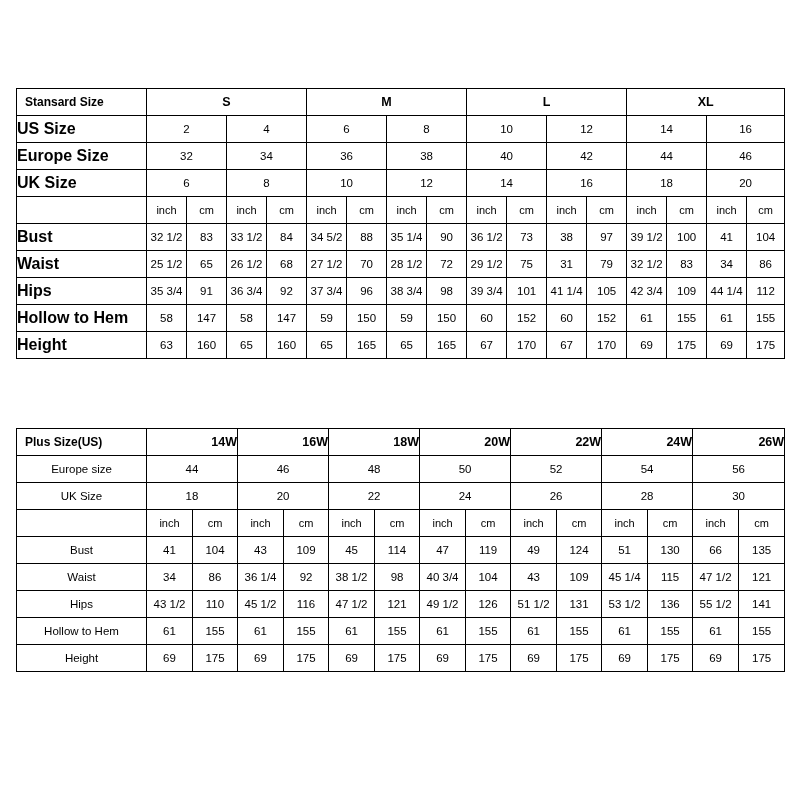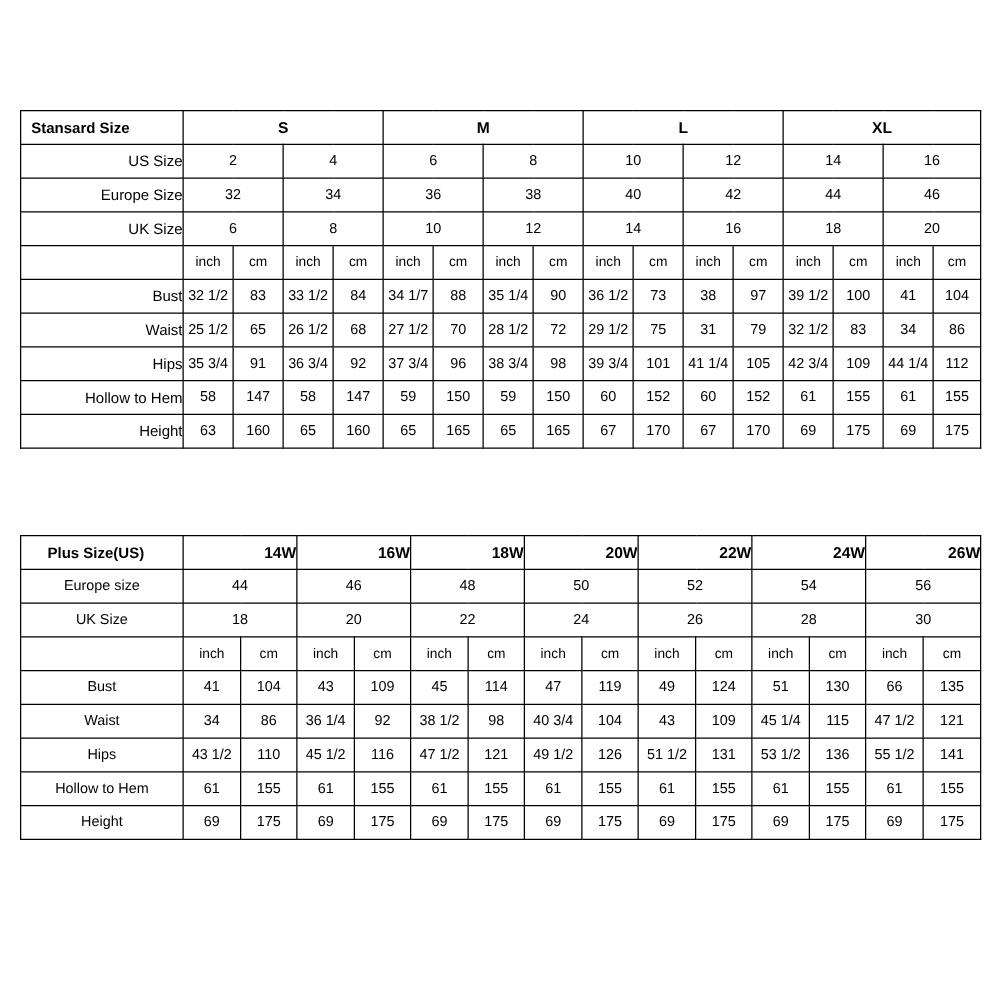--- a/index.html
+++ b/index.html
@@ -38,23 +38,23 @@
     font-size: 11.5px;
     text-align: center;
     vertical-align: middle;
     padding: 0;
     height: 26px;
     line-height: 26px;
     white-space: nowrap;
     overflow: hidden;
   }
   table.size-table td.rowhead {
-    font-size: 12px;
-    font-weight: normal;
-    text-align: right;
+    font-size: 16px;
+    font-weight: bold;
+    text-align: left;
   }
   table.size-table td.corner {
     font-weight: bold;
     font-size: 12px;
     text-align: left;
     padding-left: 8px;
   }
   table.size-table td.grouphead {
     font-weight: bold;
     font-size: 12.5px;
@@ -85,21 +85,21 @@
     padding: 0;
     height: 26px;
     line-height: 26px;
     white-space: nowrap;
     overflow: hidden;
   }
   table.plus-table td.corner {
     font-weight: bold;
     font-size: 12px;
     text-align: left;
-    padding-left: 21px;
+    padding-left: 8px;
   }
   table.plus-table td.grouphead {
     font-weight: bold;
     font-size: 12.5px;
     text-align: right;
   }
   table.plus-table td.unit {
     font-size: 11px;
   }
 </style>
@@ -188,21 +188,21 @@
             <td class="unit">cm</td>
             <td class="unit">inch</td>
             <td class="unit">cm</td>
           </tr>
           <tr>
             <td class="rowhead">Bust</td>
             <td>32 1/2</td>
             <td>83</td>
             <td>33 1/2</td>
             <td>84</td>
-            <td>34 1/7</td>
+            <td>34 5/2</td>
             <td>88</td>
             <td>35 1/4</td>
             <td>90</td>
             <td>36 1/2</td>
             <td>73</td>
             <td>38</td>
             <td>97</td>
             <td>39 1/2</td>
             <td>100</td>
             <td>41</td>

